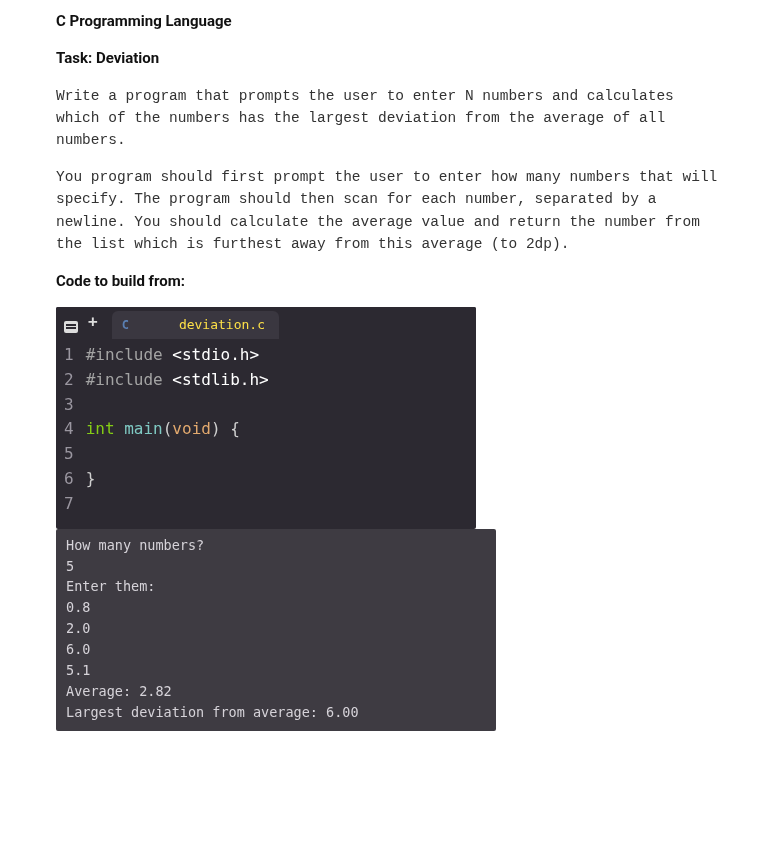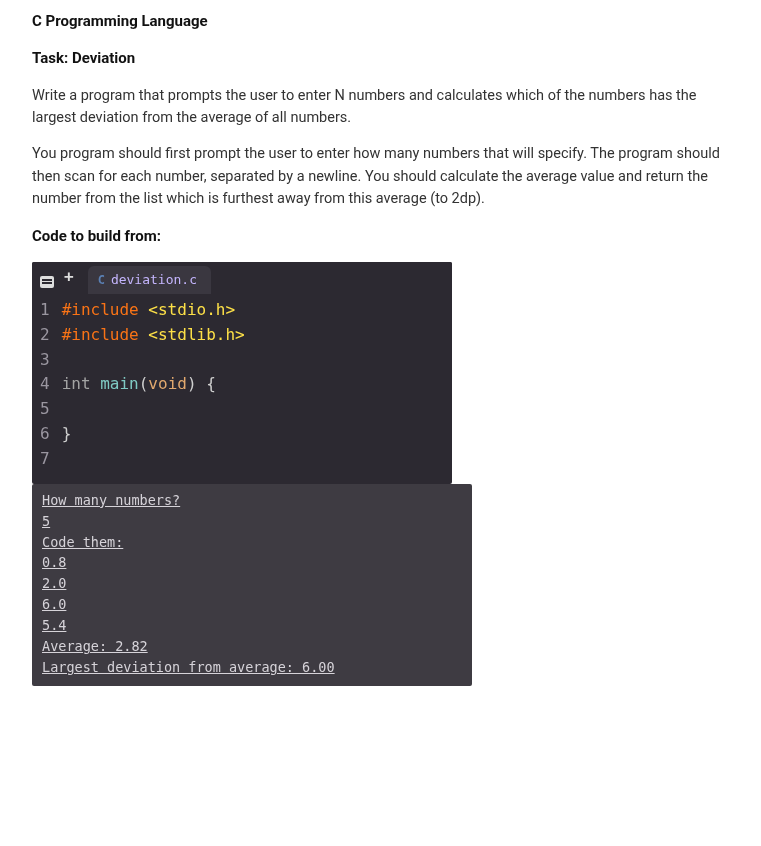--- a/index.html
+++ b/index.html
@@ -5,40 +5,41 @@
   body {
     font-family: -apple-system, BlinkMacSystemFont, "Segoe UI", Roboto, Helvetica, Arial, sans-serif;
     color: #333;
     background: #fff;
     margin: 0;
     padding: 0;
     font-size: 14.5px;
     line-height: 1.55;
   }
   .page {
-    padding: 10px 40px 30px 32px;
+    padding: 10px 40px 30px 56px;
     max-width: 761px;
     box-sizing: border-box;
   }
   h3.title {
     font-weight: 700;
     font-size: 15px;
     margin: 0 0 14px 0;
     color: #111;
   }
   h3.subtitle {
     font-weight: 700;
     font-size: 15px;
     margin: 0 0 14px 0;
     color: #111;
   }
   p.body {
     margin: 0 0 14px 0;
     color: #333;
     font-size: 14.5px;
+    font-family: Liberation Mono, monospace;
   }
   .section-label {
     font-weight: 700;
     font-size: 15px;
     margin: 14px 0 14px 0;
     color: #111;
   }
 
   
   .editor {
@@ -96,55 +97,55 @@
   }
   .tab.active {
     background: #3a3740;
     position:relative;
   }
   .tab .c-badge {
     color:#5a7fb2;
     font-weight:bold;
     font-size:12px;
   }
-  .tab-name { color:#c4b5fd; }
+  .tab-name { color:#fde047;margin-left:44px; }
   .editor-body {
     display: flex;
     padding: 4px 8px 12px 8px;
   }
   .gutter {
     text-align: right;
     color: #9a96a0;
     padding-right: 12px;
     user-select: none;
   }
   .gutter div, .codecol div {
     line-height: 1.55;
     white-space: pre;
   }
   .codecol { flex:1; }
-  .tok-pre   { color:#f97316; }  
-  .tok-str   { color:#fde047; }  
-  .tok-type  { color:#a3a3a3; }  
+  .tok-pre   { color:#a3a3a3; }  
+  .tok-str   { color:#ffffff; }  
+  .tok-type  { color:#84cc16; }  
   .tok-fn    { color:#7fc9c3; }  
   .tok-param { color:#e2a96e; }  
   .tok-punc  { color:#cfcfcf; }
 
   
   .terminal {
     background: #3e3b42;
     color: #d6d3d9;
     font-family: Consolas, Menlo, Monaco, monospace;
     font-size: 13.5px;
     width: 420px;
     padding: 6px 10px 8px 10px;
     line-height: 1.55;
     border-radius: 2px;
   }
-  .terminal div { white-space: pre; text-decoration: underline; }
+  .terminal div { white-space: pre; }
 </style>
 </head>
 <body>
 
 <div class="page">
 
   <h3 class="title">C Programming Language</h3>
 
   <h3 class="subtitle">Task: Deviation</h3>
 
@@ -181,22 +182,22 @@
         <div><span class="tok-punc">}</span></div>
         <div> </div>
       </div>
     </div>
   </div>
 
 
   <div class="terminal">
     <div>How many numbers?</div>
     <div>5</div>
-    <div>Code them:</div>
+    <div>Enter them:</div>
     <div>0.8</div>
     <div>2.0</div>
     <div>6.0</div>
-    <div>5.4</div>
+    <div>5.1</div>
     <div>Average: 2.82</div>
     <div>Largest deviation from average: 6.00</div>
   </div>
 
 </div>
 
 </body></html>

